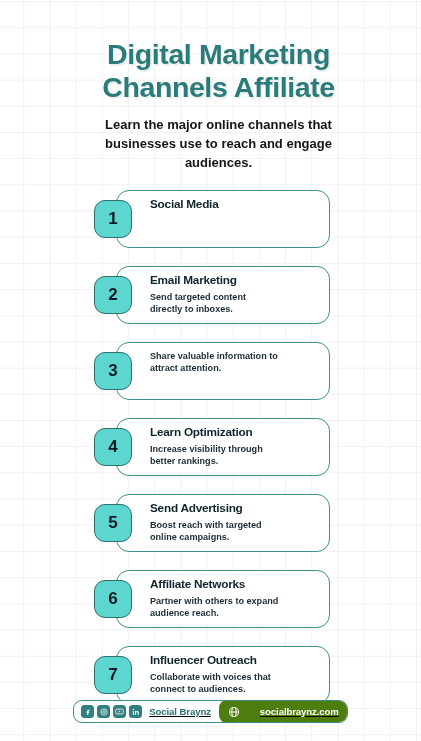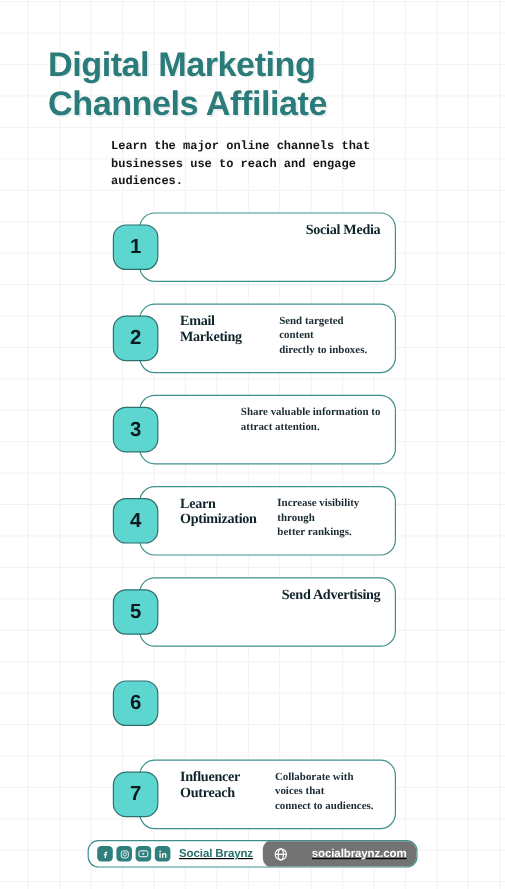--- a/index.html
+++ b/index.html
@@ -23,38 +23,38 @@
       linear-gradient(to right, #f1f1f1 1px, transparent 1px),
       linear-gradient(to bottom, #f1f1f1 1px, transparent 1px);
     background-size: 26.2px 26.2px;
     background-position: -3px 1px;
     overflow: hidden;
   }
 
   
   .header {
     padding: 38px 24px 0 40px;
+    text-align: center;
   }
   .title {
     font-size: 28.5px;
     line-height: 1.16;
     font-weight: 800;
     letter-spacing: -0.4px;
     color: #2a7b79;
     text-shadow: 1.5px 1.5px 0 #e9efef;
     margin: 0;
   }
   .subtitle {
     margin: 12px auto 0 auto;
     max-width: 252px;
-    font-size: 10px;
+    font-size: 13px;
     line-height: 1.45;
     font-weight: 700;
     color: #151515;
-    font-family: Liberation Mono, monospace;
   }
 
   
   .steps {
     margin-top: 17px;
     padding: 0 0 0 0;
   }
   .step {
     position: relative;
     height: 58px;
@@ -67,23 +67,22 @@
     left: 116px;
     right: 91px;
     top: 0;
     bottom: 0;
     background: #ffffff;
     border: 1.4px solid #3f8f8c;
     border-radius: 13px;
     box-sizing: border-box;
     padding: 7px 12px 7px 33px;
     display: flex;
-    flex-direction: row;
-    justify-content: flex-end;
-    font-family: Liberation Serif, serif;
+    flex-direction: column;
+    justify-content: space-between;
   }
   .card-title {
     font-size: 11.8px;
     font-weight: 800;
     letter-spacing: -0.25px;
     color: #10242b;
     line-height: 1.1;
     margin-bottom: 3px;
   }
   .card-desc {
@@ -152,21 +151,21 @@
   .soc svg { display: block; }
   .brand-name {
     font-size: 9.6px;
     font-weight: 800;
     color: #2a6f6e;
     letter-spacing: -0.1px;
     margin-left: 4px;
     white-space: nowrap;
   }
   .footer-right {
-    background: #737373;
+    background: #4d7c0f;
     display: flex;
     align-items: center;
     gap: 20px;
     padding: 0 9px;
     border-radius: 8px;
     margin: -1px;
     justify-content: center;
   }
   .globe { width: 12px; height: 12px; flex: none; display: block; }
   .site-url {
@@ -222,25 +221,32 @@
         <div class="card-title">Learn Optimization</div>
         <div class="card-desc">Increase visibility through
 better rankings.</div>
       </div>
     </div>
 
     <div class="step">
       <div class="badge">5</div>
       <div class="card">
         <div class="card-title">Send Advertising</div>
+        <div class="card-desc">Boost reach with targeted
+online campaigns.</div>
       </div>
     </div>
 
     <div class="step">
       <div class="badge">6</div>
+      <div class="card">
+        <div class="card-title">Affiliate Networks</div>
+        <div class="card-desc">Partner with others to expand
+audience reach.</div>
+      </div>
     </div>
 
     <div class="step">
       <div class="badge">7</div>
       <div class="card">
         <div class="card-title">Influencer Outreach</div>
         <div class="card-desc">Collaborate with voices that
 connect to audiences.</div>
       </div>
     </div>

